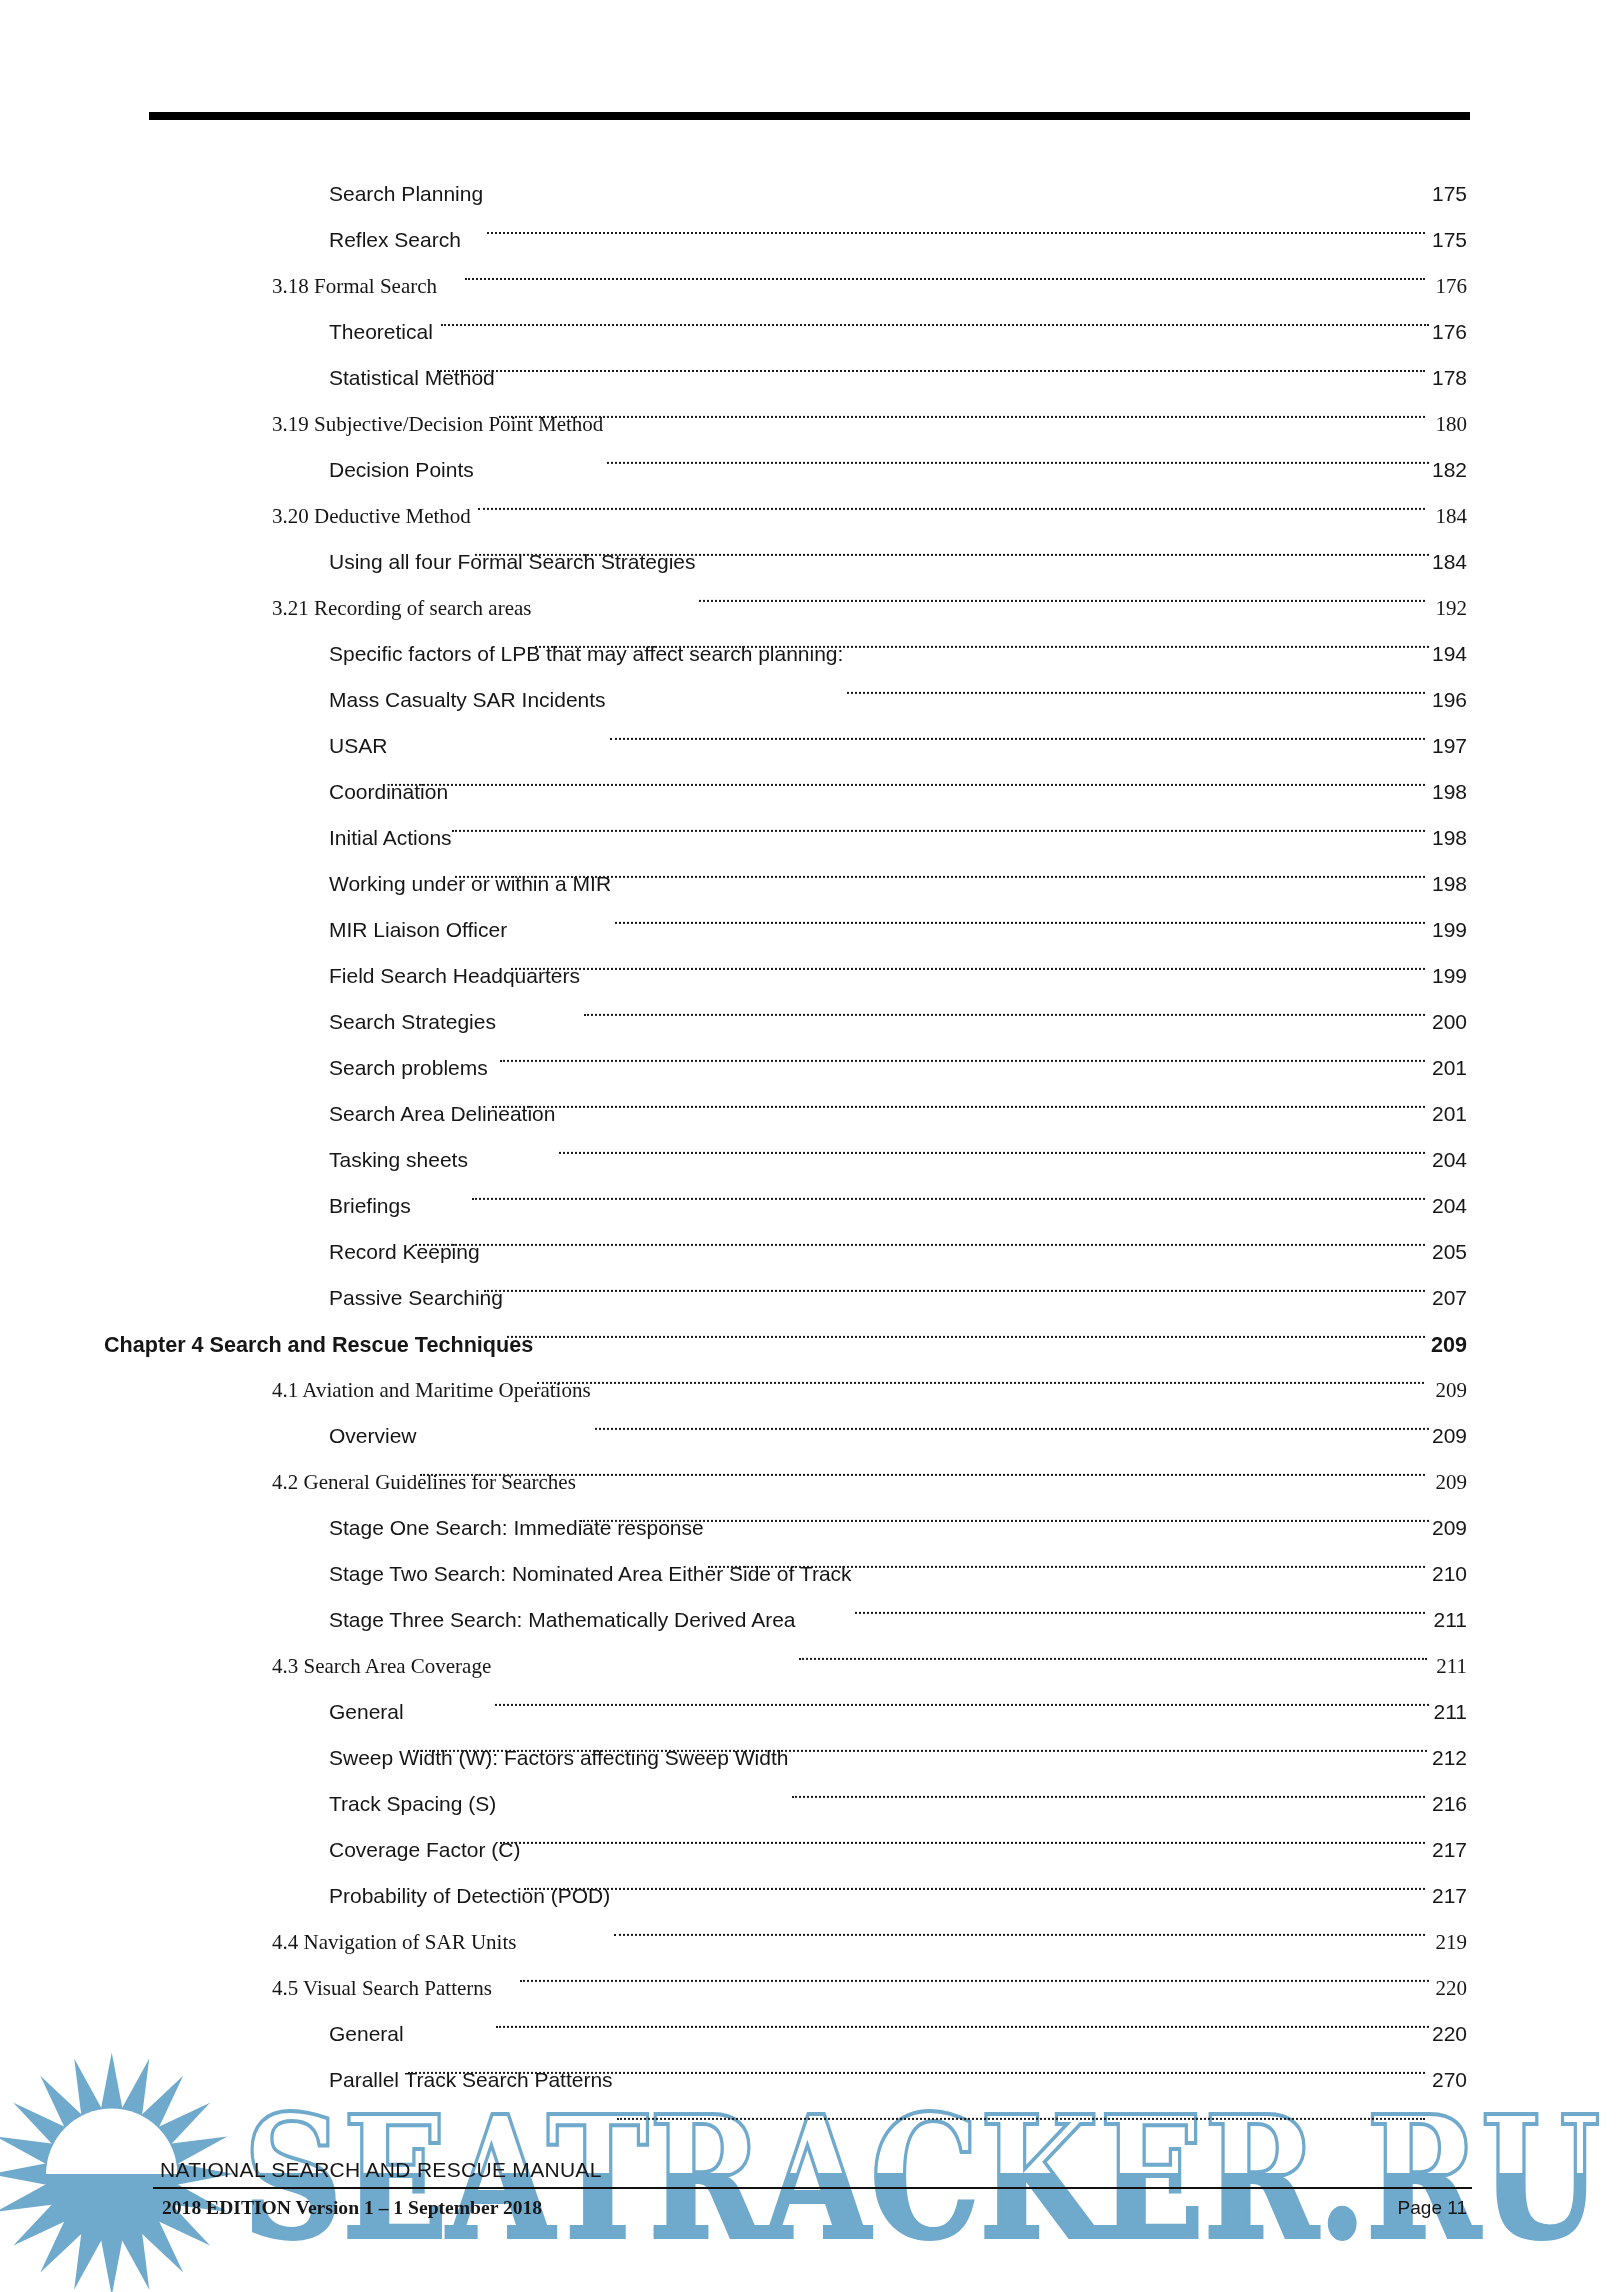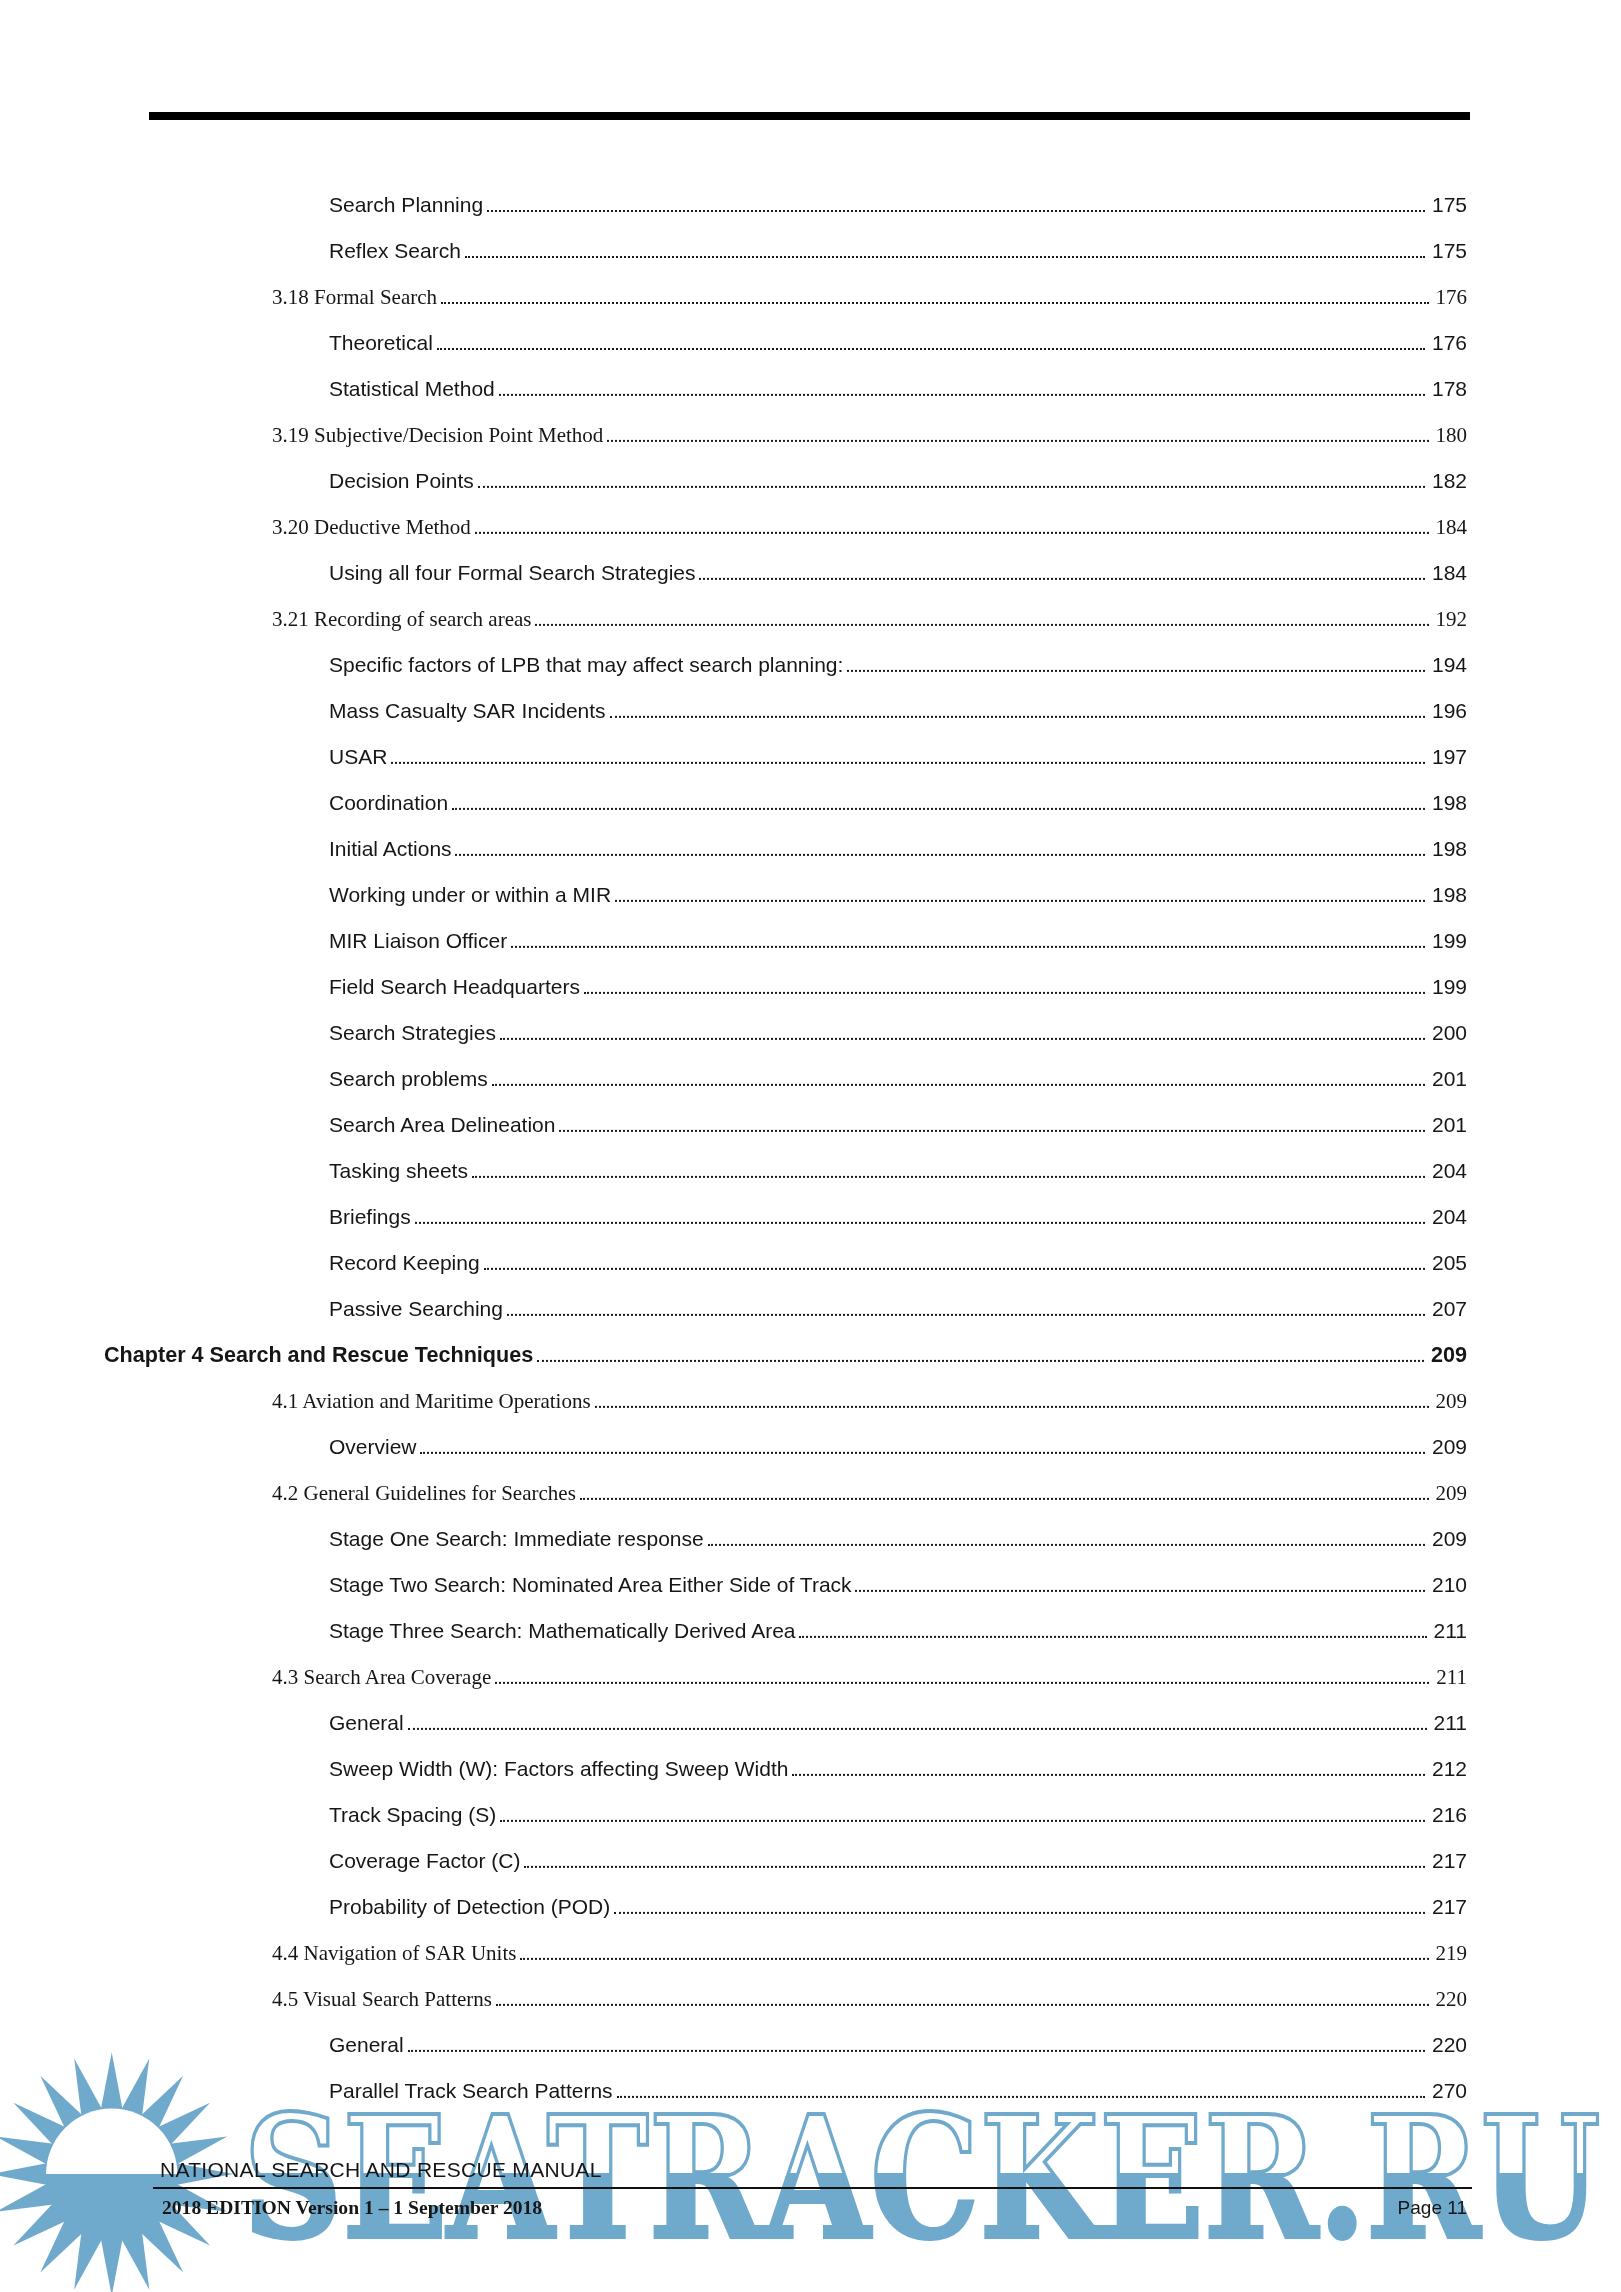--- a/index.html
+++ b/index.html
@@ -18,21 +18,21 @@
     width:1321px; height:7.8px; background:#000;
     z-index:2;
   }
   
   .toc {
     position:absolute; left:0; top:182px; width:1467px;
     z-index:2;
     font-size:21px;
   }
   .toc-row {
-    display:flex; align-items:center;
+    display:flex; 
     height:46px;
     white-space:nowrap;
   }
   .toc-row .t { flex:0 0 auto; }
   .toc-row .p { flex:0 0 auto; }
   .toc-row .dots {
     flex:1 1 auto;
     border-bottom:2.5px dotted #1a1a1a;
     margin:0 6.9px 0 3.9px;
     transform:translateY(5.9px);

